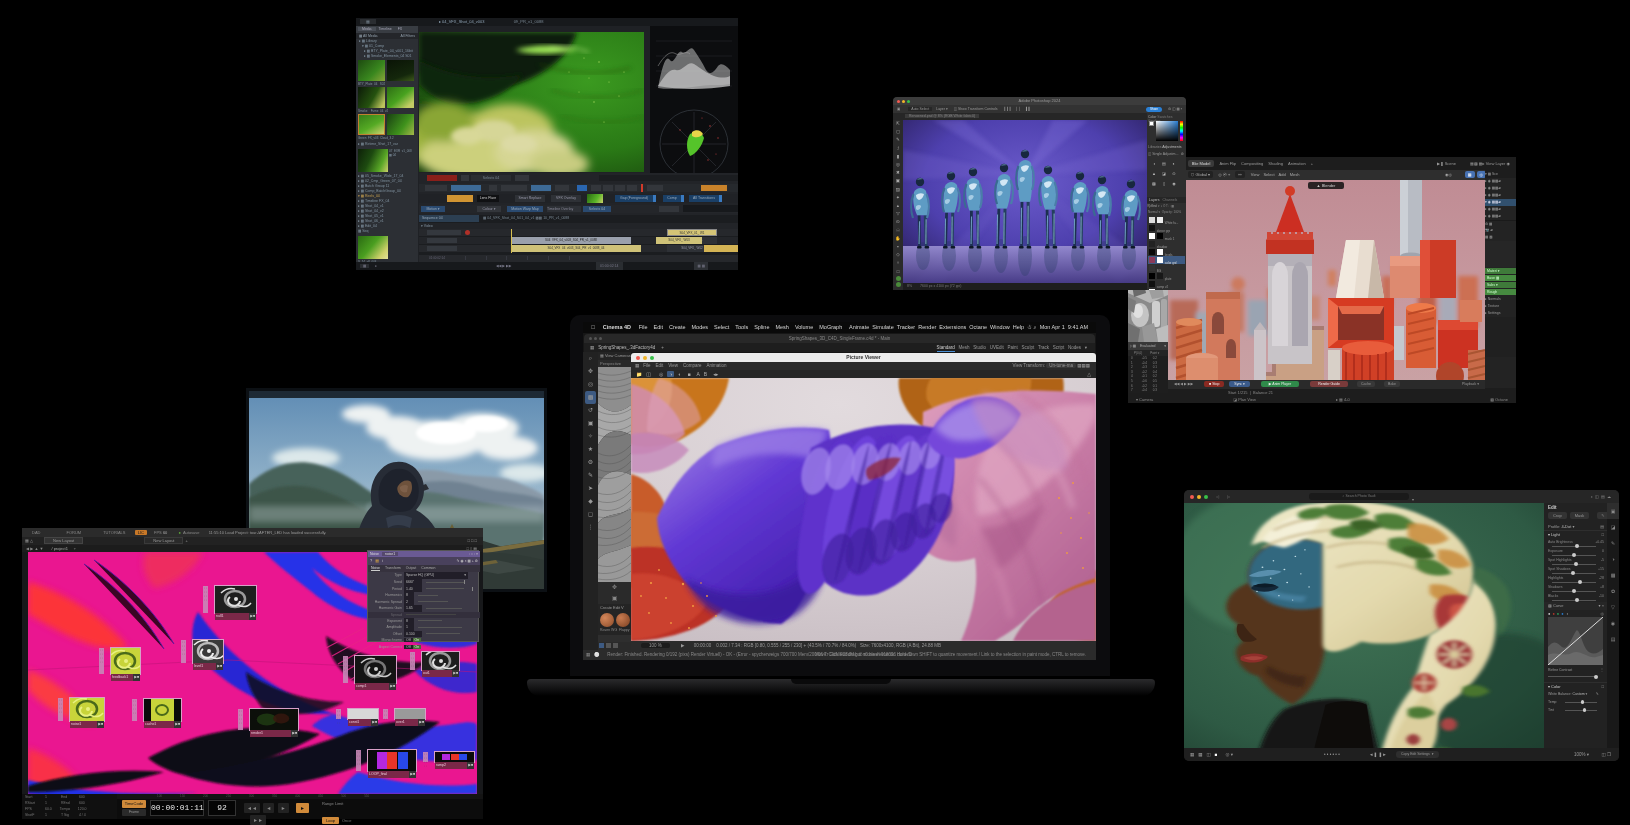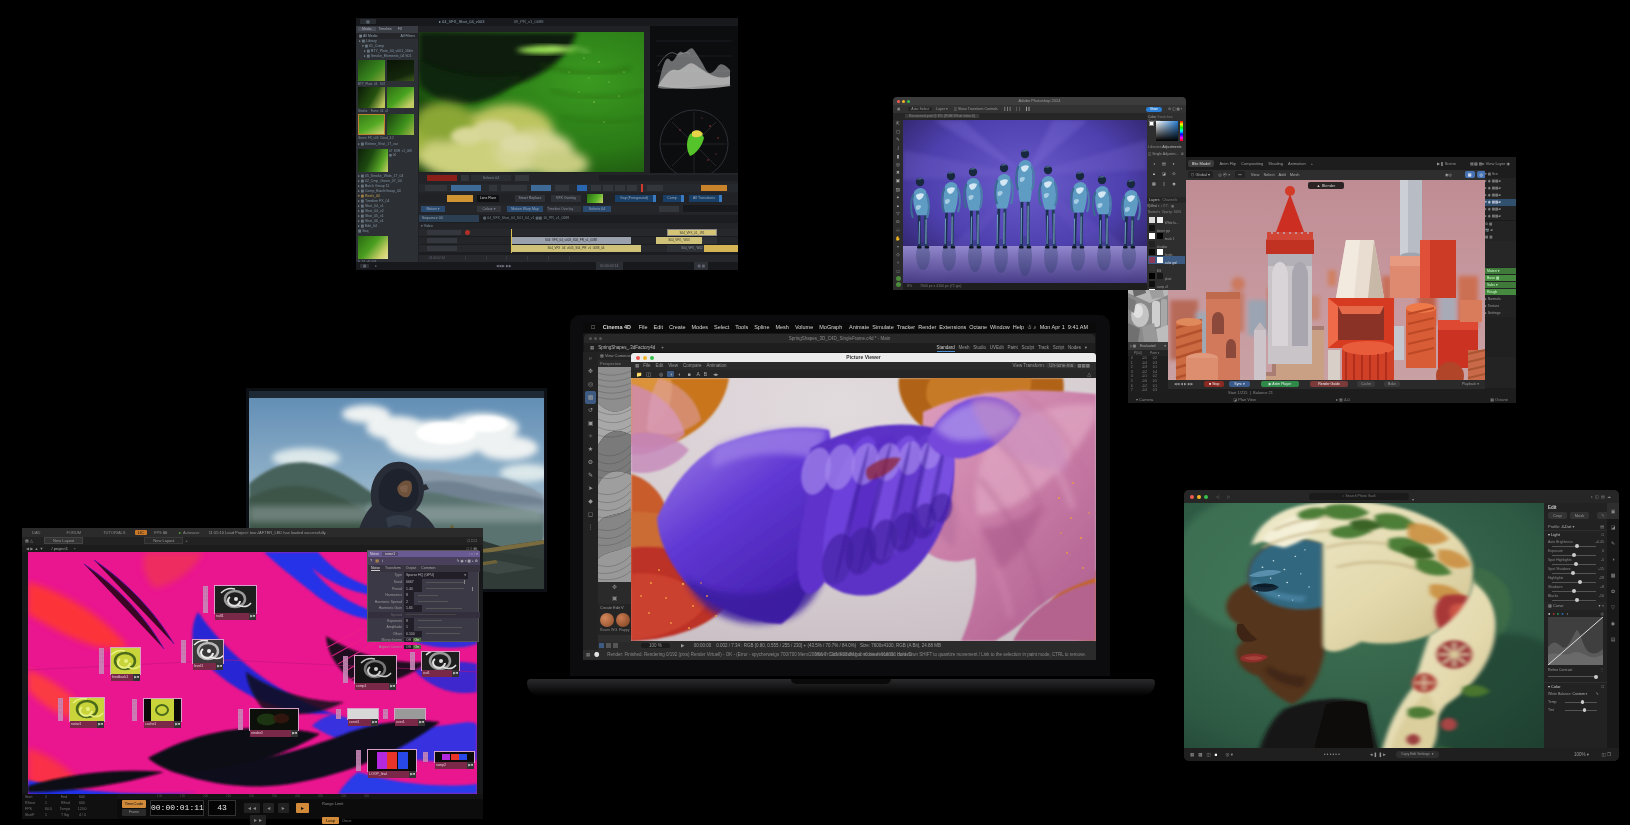--- a/index.html
+++ b/index.html
@@ -985,21 +985,21 @@
       <div><span style="margin-left:3px;width:20px;display:inline-block;">RStart</span>1<span style="margin-left:14px;width:18px;display:inline-block;">REnd</span>600</div>
       <div><span style="margin-left:3px;width:20px;display:inline-block;">FPS</span>60.0<span style="margin-left:8px;width:18px;display:inline-block;">Tempo</span>120.0</div>
       <div><span style="margin-left:3px;width:20px;display:inline-block;">ShotF</span>1<span style="margin-left:14px;width:18px;display:inline-block;">T Sig</span>4 / 4</div>
     </div>
     <div class="abs" style="left:95px;top:0;width:366px;height:5px;background:#141414;color:#555;font-size:3px;line-height:5px;">
       <span style="margin-left:40px;">100</span><span style="margin-left:18px;">150</span><span style="margin-left:18px;">200</span><span style="margin-left:18px;">250</span><span style="margin-left:18px;">300</span><span style="margin-left:18px;">350</span><span style="margin-left:18px;">400</span><span style="margin-left:18px;">450</span><span style="margin-left:18px;">500</span><span style="margin-left:18px;">550</span>
     </div>
     <div class="abs" style="left:100px;top:6px;width:24px;height:8px;background:#d08a3a;color:#111;font-size:4px;line-height:8px;text-align:center;border-radius:1px;">TimeCode</div>
     <div class="abs" style="left:100px;top:15px;width:24px;height:7px;background:#2a2a2a;color:#999;font-size:3.5px;line-height:7px;text-align:center;border-radius:1px;">Frame</div>
     <div class="abs" style="left:128px;top:6px;width:54px;height:16px;background:#050505;border:1px solid #333;color:#e8e8e8;font-size:8px;line-height:14px;text-align:center;font-family:'Liberation Mono',monospace;">00:00:01:11</div>
-    <div class="abs" style="left:186px;top:6px;width:28px;height:16px;background:#050505;border:1px solid #333;color:#e8e8e8;font-size:8px;line-height:14px;text-align:center;font-family:'Liberation Mono',monospace;">43</div>
+    <div class="abs" style="left:186px;top:6px;width:28px;height:16px;background:#050505;border:1px solid #333;color:#e8e8e8;font-size:8px;line-height:14px;text-align:center;font-family:'Liberation Mono',monospace;">92</div>
     <div class="abs" style="left:222px;top:8px;width:70px;height:12px;color:#888;font-size:5px;line-height:12px;">
       <span style="background:#222;padding:2px 3px;border-radius:1px;">◄◄</span>
       <span style="background:#222;padding:2px 3px;border-radius:1px;margin-left:2px;">◄</span>
       <span style="background:#222;padding:2px 3px;border-radius:1px;margin-left:2px;">►</span>
       <span style="background:#d08a3a;color:#111;padding:2px 4px;border-radius:1px;margin-left:6px;">►</span>
       <span style="background:#222;padding:2px 3px;border-radius:1px;margin-left:6px;">►►</span>
     </div>
     <div class="abs" style="left:300px;top:6px;width:80px;height:8px;color:#888;font-size:4px;line-height:8px;">Range Limit</div>
     <div class="abs" style="left:300px;top:14px;width:80px;height:8px;"><span style="background:#d08a3a;color:#111;font-size:4px;padding:1px 4px;border-radius:1px;">Loop</span><span style="color:#777;font-size:4px;margin-left:3px;">Once</span></div>
   </div>

